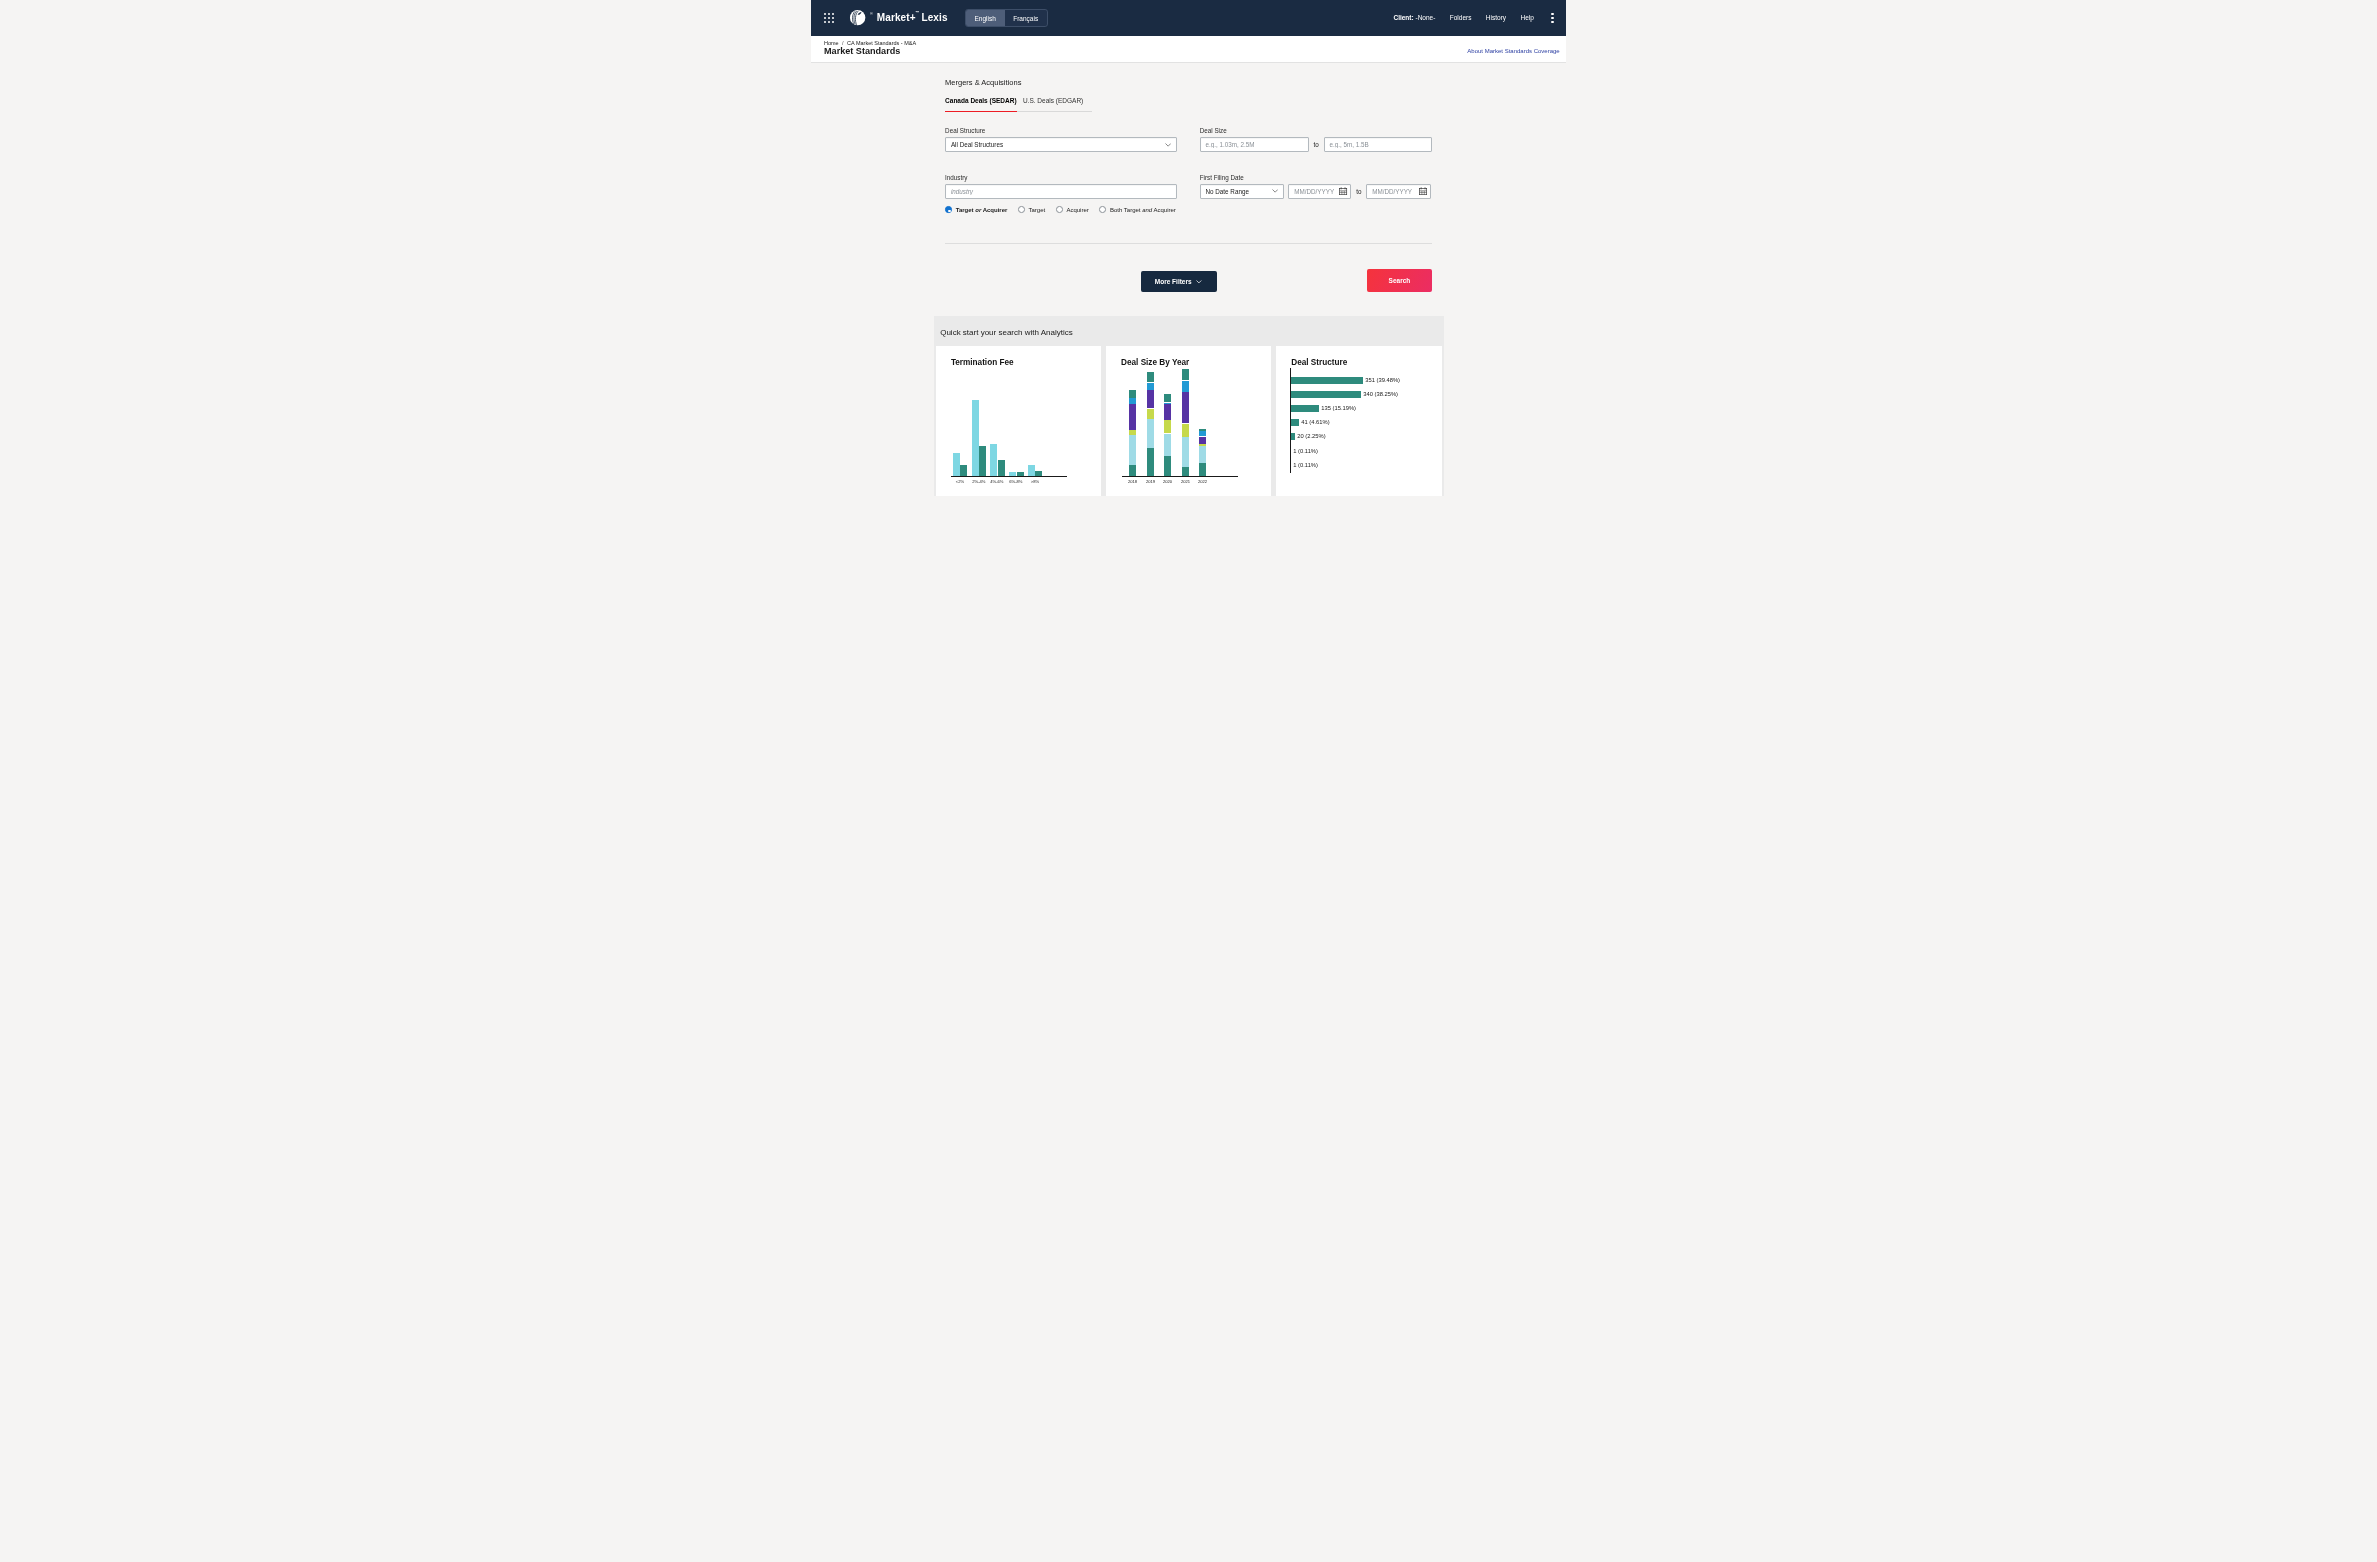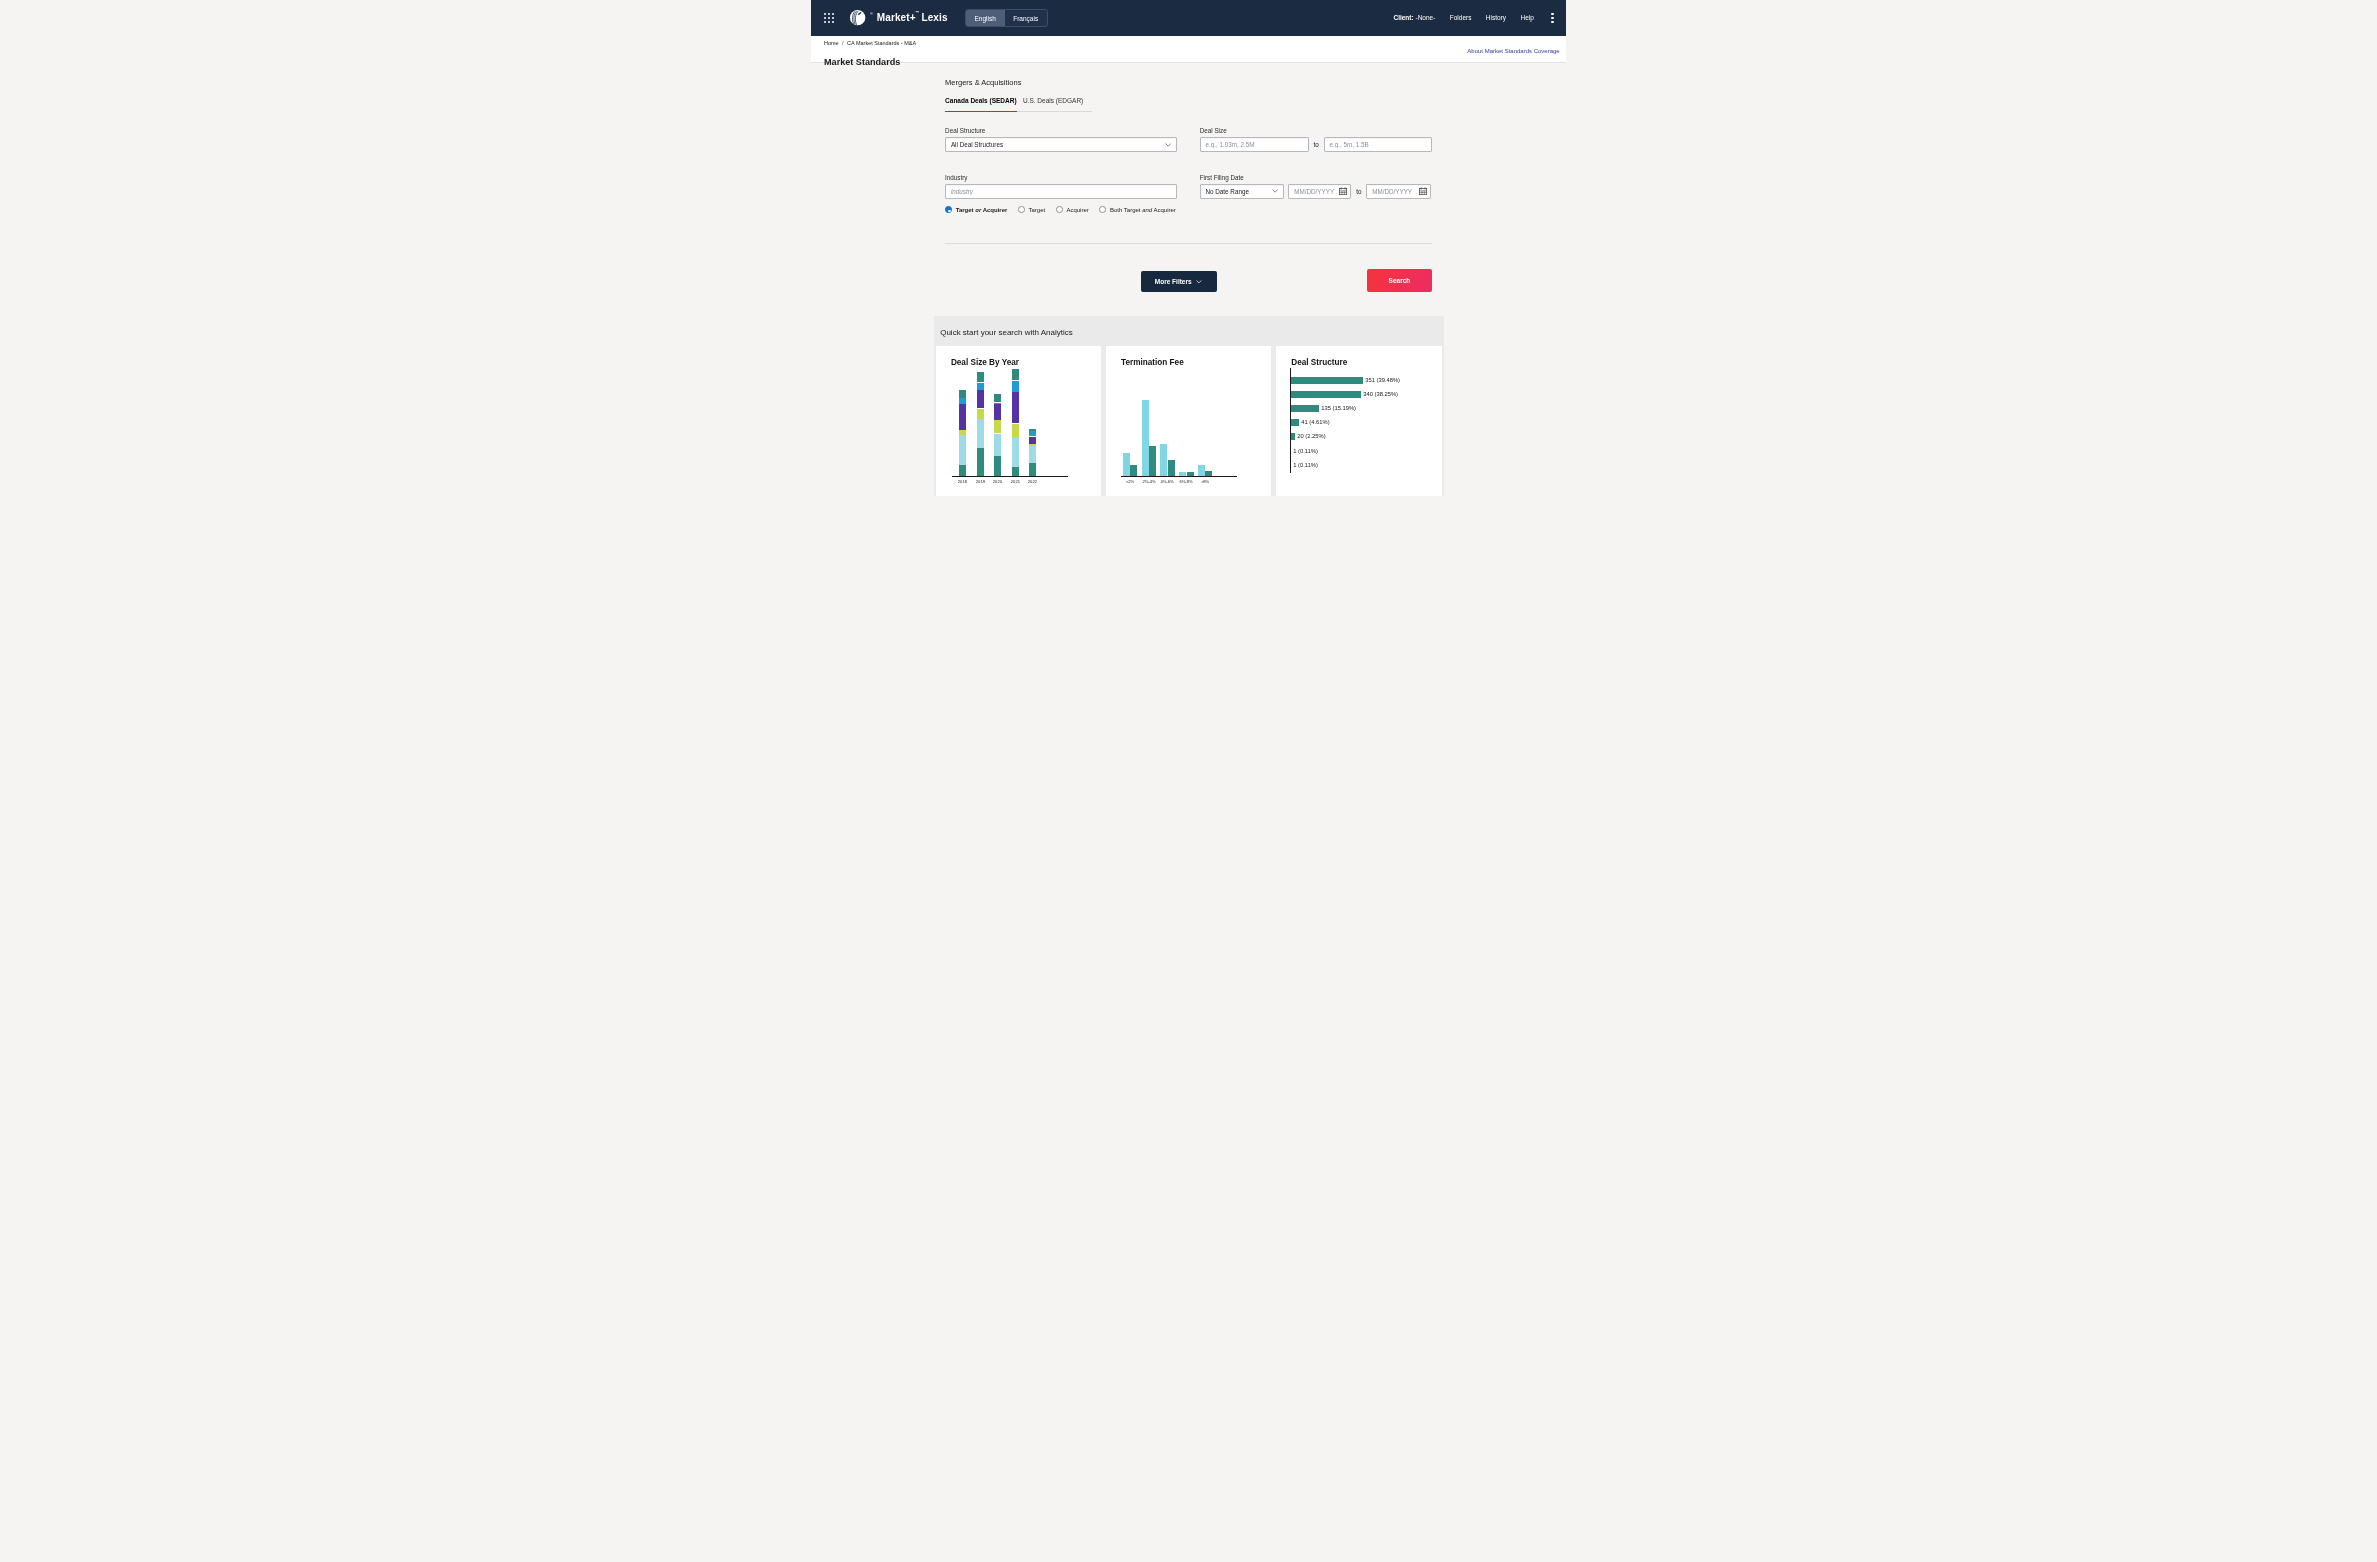--- a/index.html
+++ b/index.html
@@ -23,21 +23,21 @@
   .client b { font-weight:bold; }
   .client { cursor:pointer; }
   .kebab { display:flex; flex-direction:column; gap:1.9px; margin-left:2.9px; cursor:pointer; }
   .kebab span { width:2.4px; height:2.4px; border-radius:50%; background:#fff; }
 
   
   .bc-band { position:relative; background:#fff; border-bottom:0.5px solid #e2e2e2; height:27.4px; padding:3.9px 6.3px 0 13px; }
   .crumbs { font-size:5.5px; color:#1a1a1a; }
   .crumbs a { color:#1a1a1a; text-decoration:none; cursor:pointer; }
   .crumb-sep { margin:0 1.9px; color:#555; }
-  .pg-title { font-size:9.1px; font-weight:bold; color:#1a1a1a; margin-top:11px; }
+  .pg-title { font-size:9.1px; font-weight:bold; color:#1a1a1a; margin-top:0; }
   .about-link { position:absolute; right:6.3px; top:11.6px; font-size:6px; color:#2b3ea1; text-decoration:none; cursor:pointer; }
 
   
   .band { width:510px; margin:0 auto; position:relative; }
   .inner { padding:0 11.6px; }
   .sec-title { font-size:7.5px; font-weight:normal; color:#1a1a1a; padding-top:14.4px; }
   .tabs { display:flex; gap:6.3px; margin-top:10.6px; width:147px; border-bottom:0.5px solid #d9d9d9; }
   .tab { font-family:inherit; font-size:6.5px; background:none; border:none; padding:0 0 6.3px 0; color:#333; cursor:pointer; border-bottom:1.4px solid transparent; margin-bottom:-1px; }
   .tab.active { font-weight:bold; color:#000; border-bottom:1.4px solid #ed1c24; }
 
@@ -238,20 +238,39 @@
             <path d="M1 1 L6 6 L11 1" stroke="#fff" stroke-width="1.5" fill="none"></path>
           </svg>
       </button>
       <button class="btn-search">Search</button>
     </div>
   </div>
 
   <section class="analytics">
     <h2 class="an-title">Quick start your search with Analytics</h2>
     <div class="cards">
+      <div class="card" id="chart-1">
+        <div class="card-title">Termination Fee</div>
+      <div class="axis-x" style="left: 15px; top: 130px; width: 116px;"></div>
+          <div class="bar" style="left: 17px; bottom: 21px; width: 6.7px; height: 23px; background: rgb(126, 215, 227);"></div>
+          <div class="bar" style="left: 24px; bottom: 21px; width: 6.7px; height: 11px; background: rgb(46, 139, 125);"></div>
+          <div class="cat-lbl" style="left: 12px; top: 133px; width: 24px;">&lt;2%</div>
+          <div class="bar" style="left: 36px; bottom: 21px; width: 6.7px; height: 76px; background: rgb(126, 215, 227);"></div>
+          <div class="bar" style="left: 43px; bottom: 21px; width: 6.7px; height: 30px; background: rgb(46, 139, 125);"></div>
+          <div class="cat-lbl" style="left: 31px; top: 133px; width: 24px;">2%-4%</div>
+          <div class="bar" style="left: 54px; bottom: 21px; width: 6.7px; height: 32px; background: rgb(126, 215, 227);"></div>
+          <div class="bar" style="left: 62px; bottom: 21px; width: 6.7px; height: 16.4px; background: rgb(46, 139, 125);"></div>
+          <div class="cat-lbl" style="left: 49px; top: 133px; width: 24px;">4%-6%</div>
+          <div class="bar" style="left: 73px; bottom: 21px; width: 6.7px; height: 4.3px; background: rgb(126, 215, 227);"></div>
+          <div class="bar" style="left: 81px; bottom: 21px; width: 6.7px; height: 3.9px; background: rgb(46, 139, 125);"></div>
+          <div class="cat-lbl" style="left: 68px; top: 133px; width: 24px;">6%-8%</div>
+          <div class="bar" style="left: 92px; bottom: 21px; width: 6.7px; height: 11.6px; background: rgb(126, 215, 227);"></div>
+          <div class="bar" style="left: 99px; bottom: 21px; width: 6.7px; height: 5.3px; background: rgb(46, 139, 125);"></div>
+          <div class="cat-lbl" style="left: 87px; top: 133px; width: 24px;">&gt;8%</div>
+        </div>
       <div class="card" id="chart-0">
         <div class="card-title">Deal Size By Year</div>
       <div class="axis-x" style="left: 16px; top: 130px; width: 116px;"></div>
           <div class="bar" style="left: 23px; bottom: 21px; width: 7.2px; height: 11.6px; background: rgb(46, 139, 125);"></div>
           <div class="bar" style="left: 23px; bottom: 32px; width: 7.2px; height: 30px; background: rgb(159, 219, 230);"></div>
           <div class="bar" style="left: 23px; bottom: 62px; width: 7.2px; height: 4.8px; background: rgb(198, 217, 75);"></div>
           <div class="bar" style="left: 23px; bottom: 67px; width: 7.2px; height: 26px; background: rgb(86, 51, 164);"></div>
           <div class="bar" style="left: 23px; bottom: 93px; width: 7.2px; height: 5.8px; background: rgb(34, 154, 212);"></div>
           <div class="bar" style="left: 23px; bottom: 99px; width: 7.2px; height: 8.7px; background: rgb(46, 139, 125);"></div>
           <div class="cat-lbl" style="left: 17px; top: 133px; width: 19px;">2018</div>
@@ -277,39 +296,20 @@
           <div class="bar" style="left: 76px; bottom: 117px; width: 7.2px; height: 11.6px; background: rgb(46, 139, 125);"></div>
           <div class="cat-lbl" style="left: 70px; top: 133px; width: 19px;">2021</div>
           <div class="bar" style="left: 93px; bottom: 21px; width: 7.2px; height: 13px; background: rgb(46, 139, 125);"></div>
           <div class="bar" style="left: 93px; bottom: 34px; width: 7.2px; height: 17px; background: rgb(159, 219, 230);"></div>
           <div class="bar" style="left: 93px; bottom: 51px; width: 7.2px; height: 2.9px; background: rgb(198, 217, 75);"></div>
           <div class="bar" style="left: 93px; bottom: 53px; width: 7.2px; height: 7.2px; background: rgb(86, 51, 164);"></div>
           <div class="bar" style="left: 93px; bottom: 61px; width: 7.2px; height: 5.3px; background: rgb(34, 154, 212);"></div>
           <div class="bar" style="left: 93px; bottom: 66px; width: 7.2px; height: 2.4px; background: rgb(46, 139, 125);"></div>
           <div class="cat-lbl" style="left: 87px; top: 133px; width: 19px;">2022</div>
         </div>
-      <div class="card" id="chart-1">
-        <div class="card-title">Termination Fee</div>
-      <div class="axis-x" style="left: 15px; top: 130px; width: 116px;"></div>
-          <div class="bar" style="left: 17px; bottom: 21px; width: 6.7px; height: 23px; background: rgb(126, 215, 227);"></div>
-          <div class="bar" style="left: 24px; bottom: 21px; width: 6.7px; height: 11px; background: rgb(46, 139, 125);"></div>
-          <div class="cat-lbl" style="left: 12px; top: 133px; width: 24px;">&lt;2%</div>
-          <div class="bar" style="left: 36px; bottom: 21px; width: 6.7px; height: 76px; background: rgb(126, 215, 227);"></div>
-          <div class="bar" style="left: 43px; bottom: 21px; width: 6.7px; height: 30px; background: rgb(46, 139, 125);"></div>
-          <div class="cat-lbl" style="left: 31px; top: 133px; width: 24px;">2%-4%</div>
-          <div class="bar" style="left: 54px; bottom: 21px; width: 6.7px; height: 32px; background: rgb(126, 215, 227);"></div>
-          <div class="bar" style="left: 62px; bottom: 21px; width: 6.7px; height: 16.4px; background: rgb(46, 139, 125);"></div>
-          <div class="cat-lbl" style="left: 49px; top: 133px; width: 24px;">4%-6%</div>
-          <div class="bar" style="left: 73px; bottom: 21px; width: 6.7px; height: 4.3px; background: rgb(126, 215, 227);"></div>
-          <div class="bar" style="left: 81px; bottom: 21px; width: 6.7px; height: 3.9px; background: rgb(46, 139, 125);"></div>
-          <div class="cat-lbl" style="left: 68px; top: 133px; width: 24px;">6%-8%</div>
-          <div class="bar" style="left: 92px; bottom: 21px; width: 6.7px; height: 11.6px; background: rgb(126, 215, 227);"></div>
-          <div class="bar" style="left: 99px; bottom: 21px; width: 6.7px; height: 5.3px; background: rgb(46, 139, 125);"></div>
-          <div class="cat-lbl" style="left: 87px; top: 133px; width: 24px;">&gt;8%</div>
-        </div>
       <div class="card" id="chart-2">
         <div class="card-title">Deal Structure</div>
       <div class="axis-y" style="left: 14px; top: 22px; height: 105px;"></div>
           <div class="bar" style="left: 14.4px; top: 31px; width: 72px; height: 7.2px; background: rgb(46, 139, 125);"></div>
           <div class="hbar-lbl" style="left: 89px; top: 31px;">351 (39.48%)</div>
           <div class="bar" style="left: 14.4px; top: 45px; width: 70px; height: 7.2px; background: rgb(46, 139, 125);"></div>
           <div class="hbar-lbl" style="left: 87px; top: 45px;">340 (38.25%)</div>
           <div class="bar" style="left: 14.4px; top: 59px; width: 28px; height: 7.2px; background: rgb(46, 139, 125);"></div>
           <div class="hbar-lbl" style="left: 45px; top: 59px;">135 (15.19%)</div>
           <div class="bar" style="left: 14.4px; top: 73px; width: 8.4px; height: 7.2px; background: rgb(46, 139, 125);"></div>

